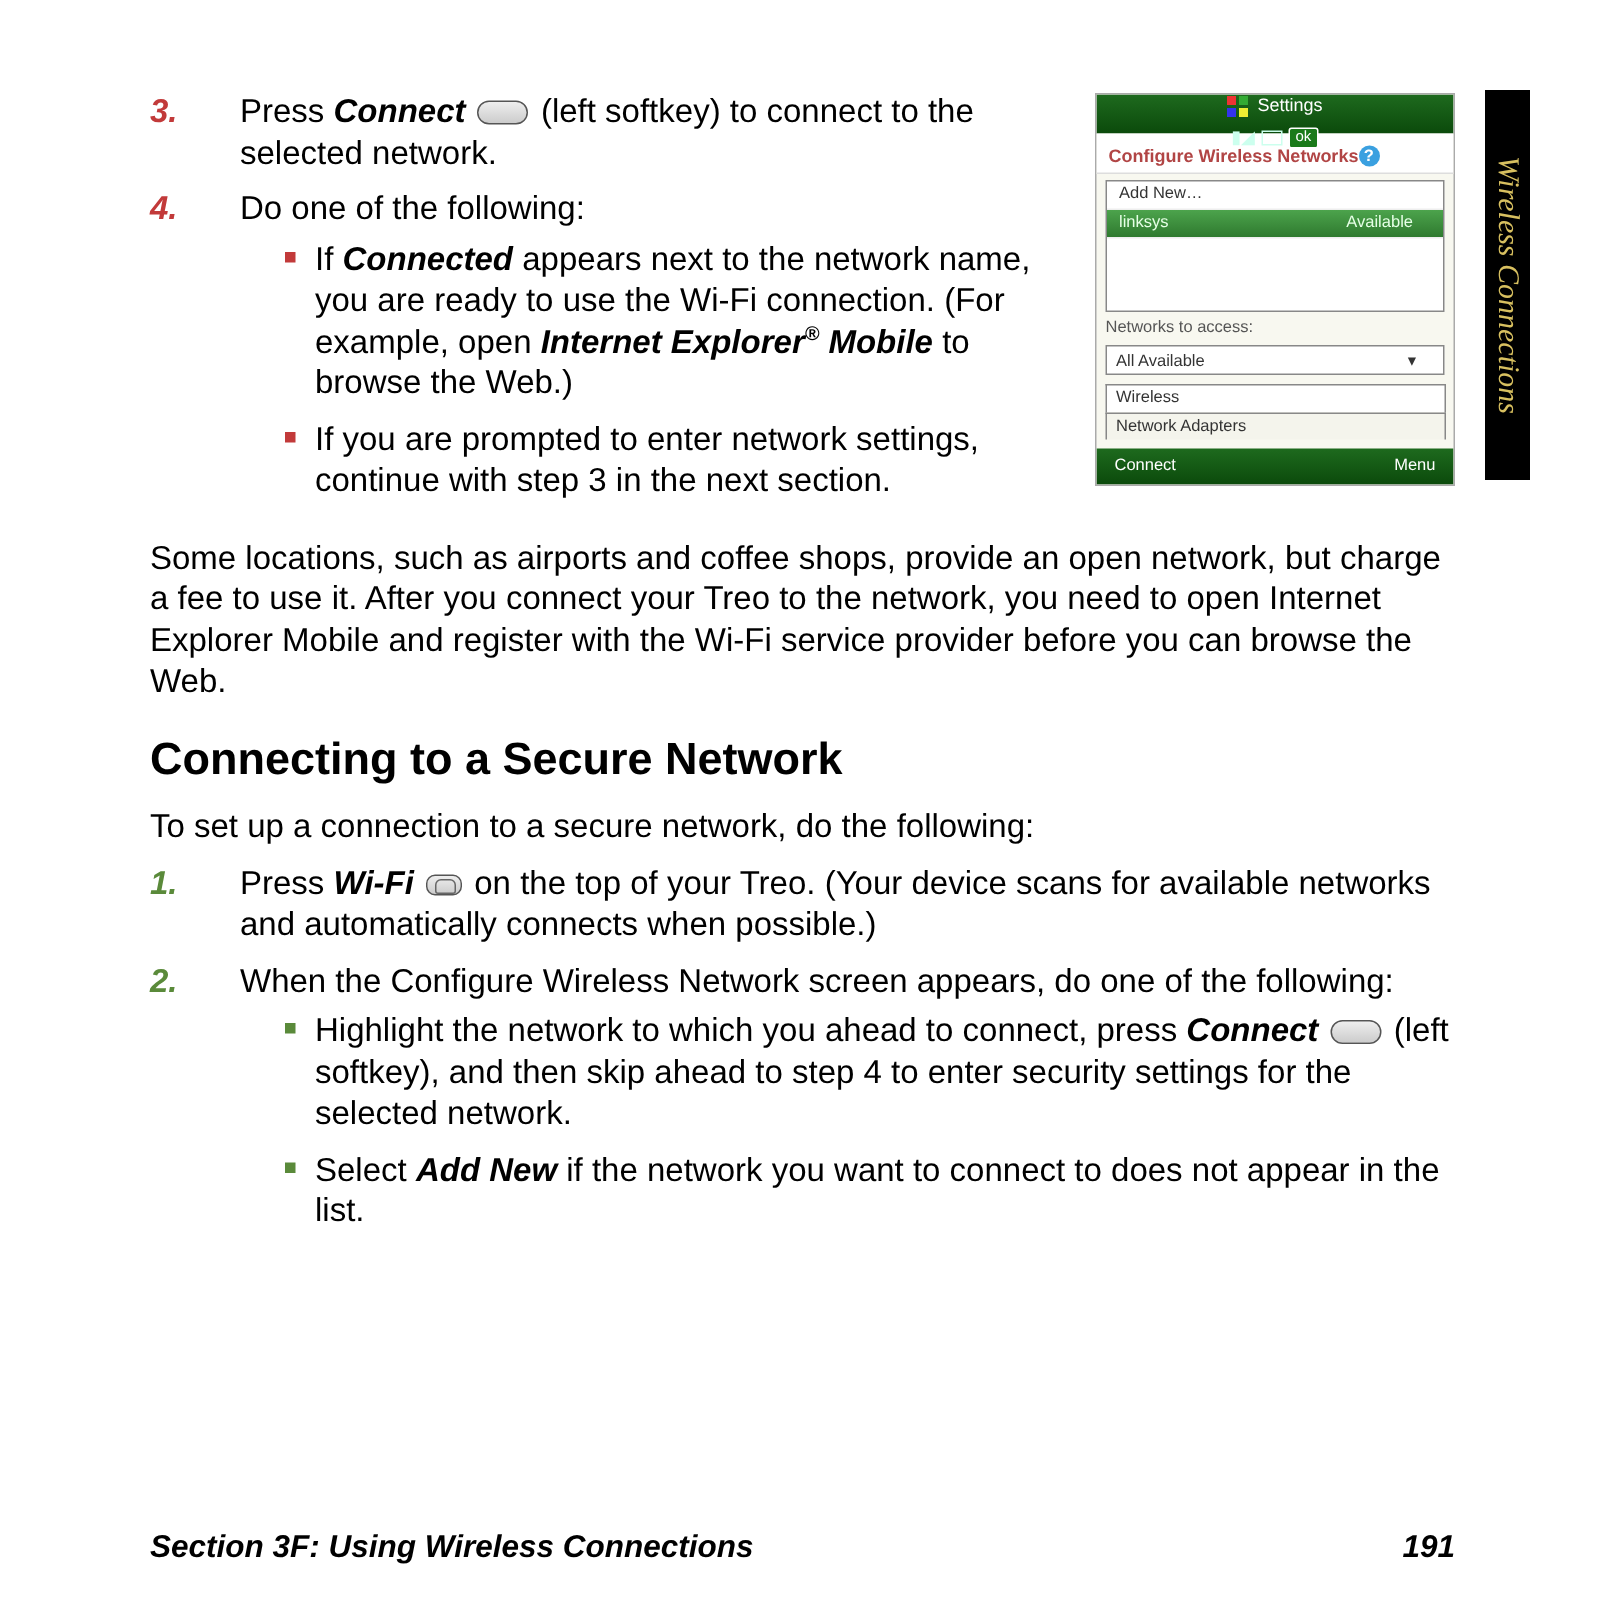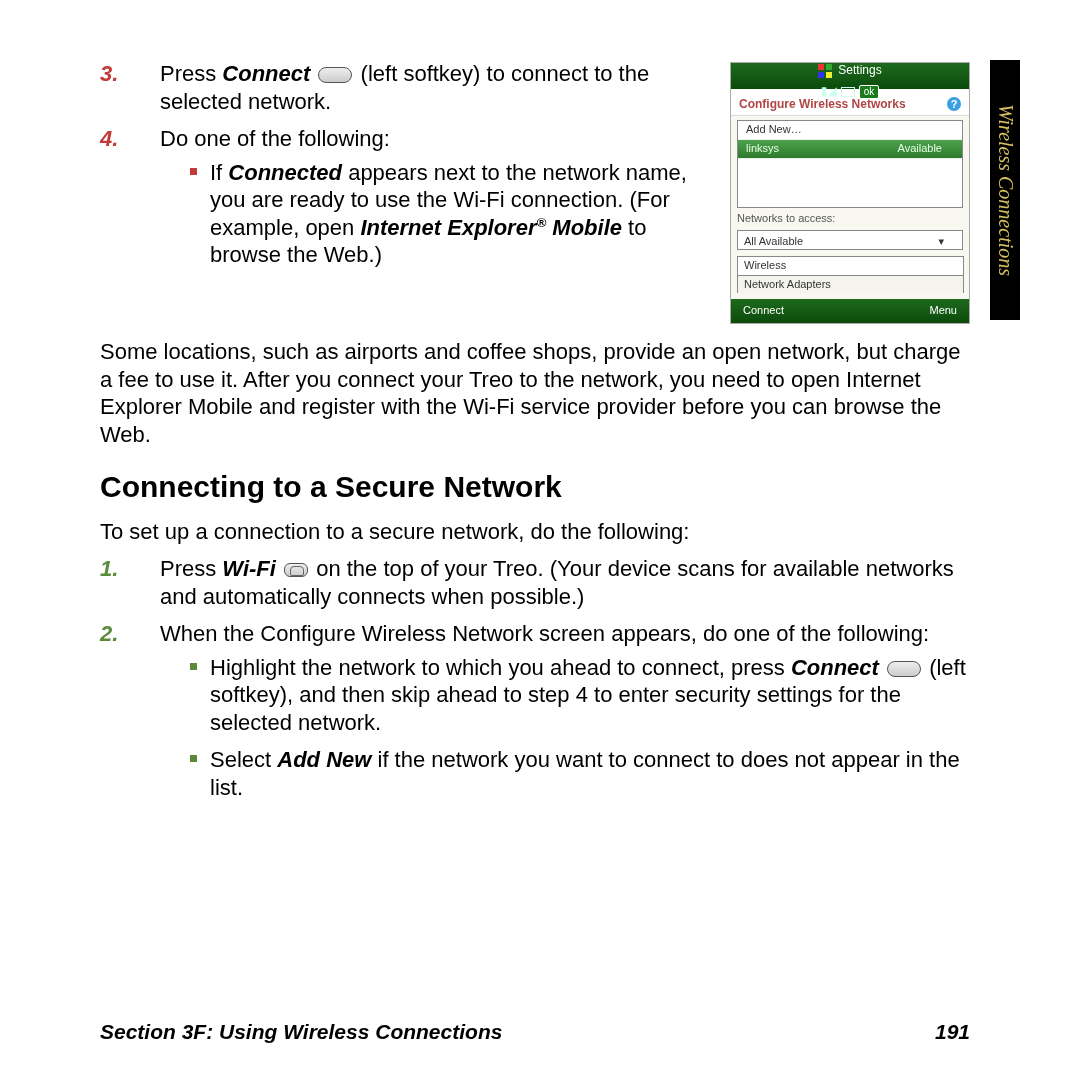--- a/index.html
+++ b/index.html
@@ -167,21 +167,21 @@
     background:#1a7a1a;border:1px solid #fff;color:#fff;
     font-size:10px;padding:0 4px;border-radius:2px;line-height:12px;
   }
   .shot .subbar {
     height: 22px;
     background: #fff;
     color: #b14545;
     font-weight: bold;
     padding: 4px 8px 0 8px;
     border-bottom: 1px solid #ddd;
-    display:flex;align-items:center;justify-content:space-between;
+    display:flex;align-items:center;
   }
   .shot .subbar .help {
     width:14px;height:14px;border-radius:50%;background:#3aa0e0;color:#fff;
     font-size:11px;text-align:center;line-height:14px;
   }
   .shot .listbox {
     margin: 4px 6px;
     border: 1px solid #888;
     height: 86px;
     background: #fff;
@@ -278,20 +278,21 @@
               <span> (left softkey) to connect to the selected network.</span>
             </span>
           </li>
           <li>
             <span class="num">4.</span>
             <span>Do one of the following:</span>
             <ul class="sub">
               <li>
                 <span>If </span><span class="bi">Connected</span><span> appears next to the network name, you are ready to use the Wi-Fi connection. (For example, open </span><span class="bi">Internet Explorer</span><sup class="bi">®</sup><span class="bi"> Mobile</span><span> to browse the Web.)</span>
               </li>
+              <li>If you are prompted to enter network settings, continue with step 3 in the next section.</li>
             </ul>
           </li>
         </ol>
       </div>
 
       <div class="shot">
         <div class="topbar">
           <div class="left">
             <span class="winicon"></span>
             <span>Settings</span>

